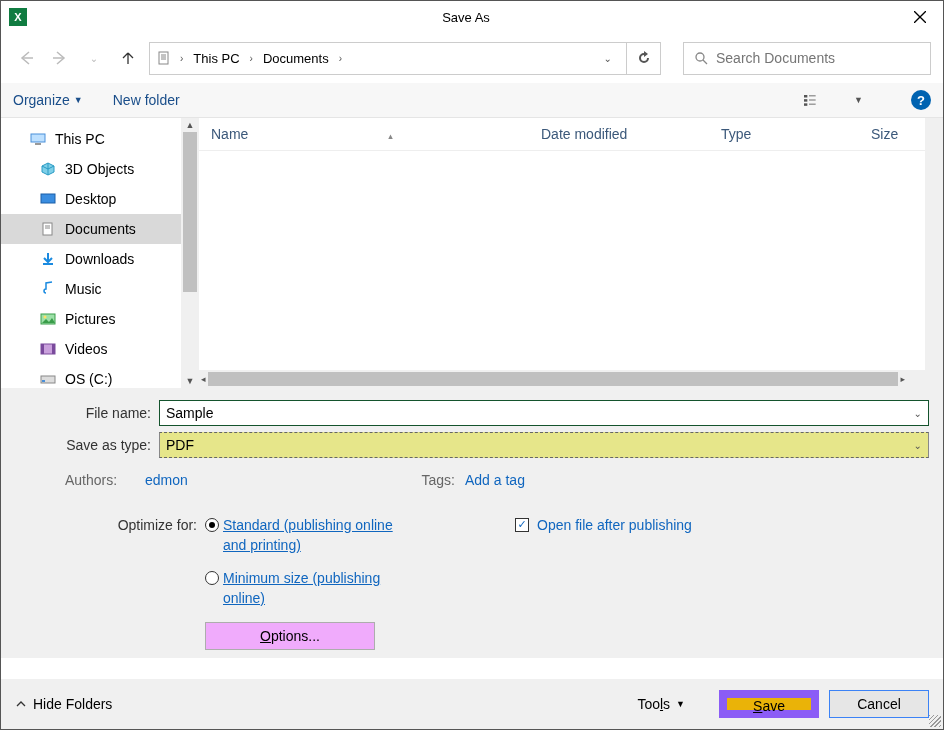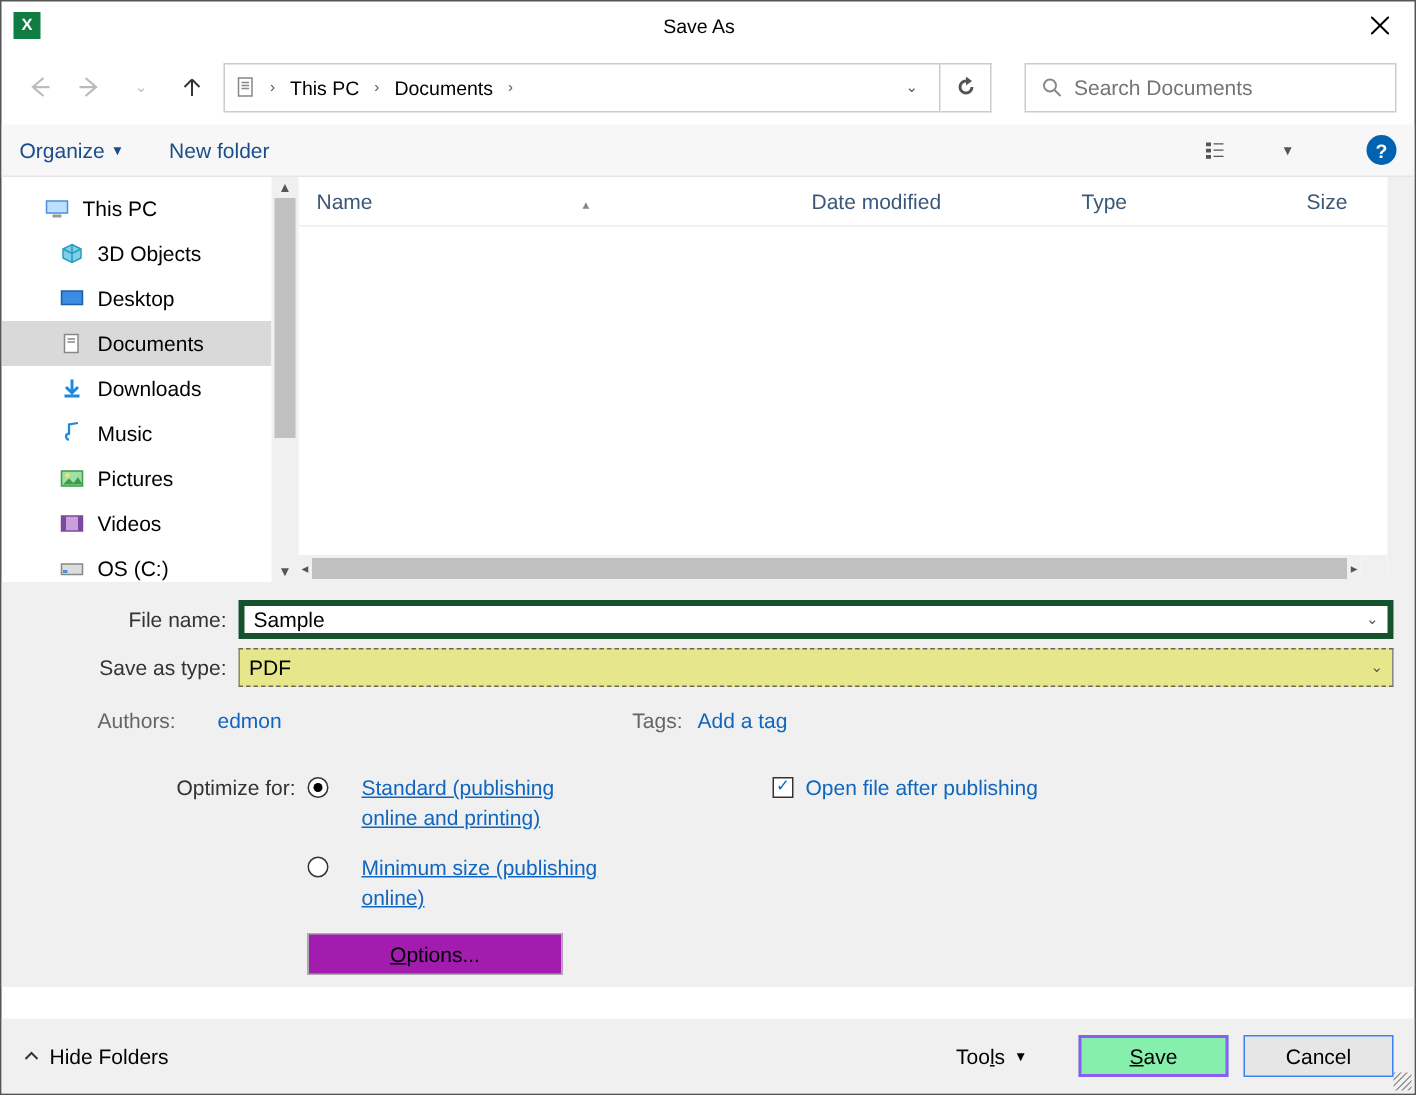--- a/index.html
+++ b/index.html
@@ -51,54 +51,54 @@
 .filelist-body { flex: 1; position: relative; }
 .filelist-hscroll { height: 18px; background: #f0f0f0; display: flex; align-items: center; justify-content: space-between; padding: 0 2px; }
 .filelist-hscroll .hthumb { height: 14px; background: #c0c0c0; }
 .list-vscroll { width: 18px; background: #f0f0f0; }
 .list-corner { width: 18px; height: 18px; background: #f0f0f0; }
 
 
 .bottom { background: #f0f0f0; padding: 12px 14px 8px 14px; }
 .row { display: flex; align-items: center; margin-bottom: 6px; }
 .row label { width: 144px; text-align: right; padding-right: 8px; font-size: 14px; color: #333; }
-.row .input-combo { flex: 1; height: 26px; border: 4px solid #14532d; background: #fff; display: flex; align-items: center; padding: 0 6px; font-size: 14px; }
+.row .input-combo { flex: 1; height: 26px; border: 1px solid #14532d; background: #fff; display: flex; align-items: center; padding: 0 6px; font-size: 14px; }
 .row .input-combo input { border: none; outline: none; flex: 1; font-size: 14px; background: transparent; }
 .row .input-combo .drop { font-size: 10px; color: #555; cursor: pointer; }
 .row .type-combo { flex: 1; height: 26px; border: 1px solid #888; background: #e6e68a; display: flex; align-items: center; padding: 0 6px; font-size: 14px; border-top: 1px dashed #666; border-bottom: 1px dashed #666; }
 .row .type-combo .drop { margin-left: auto; font-size: 10px; color: #555; cursor: pointer; }
 
 .meta-row { display: flex; align-items: center; margin-top: 14px; padding-left: 50px; gap: 10px; }
 .meta-row .lbl { color: #666; font-size: 14px; width: 70px; }
 .meta-row .val { color: #1066bf; font-size: 14px; cursor: pointer; width: 230px; }
 .meta-row .lbl2 { color: #666; font-size: 14px; width: 70px; text-align: right; }
 
 .optimize-block { display: flex; margin-top: 28px; padding-left: 50px; }
 .optimize-block .olabel { width: 140px; text-align: right; padding-right: 8px; font-size: 14px; color: #333; padding-top: 1px; }
 .radios { display: flex; flex-direction: column; gap: 14px; width: 200px; }
-.radio-opt { display: flex; gap: 22px; align-items: flex-start; cursor: pointer; }
+.radio-opt { display: flex; gap: 4px; align-items: flex-start; cursor: pointer; }
 .radio { width: 14px; height: 14px; border: 1px solid #333; border-radius: 50%; display: inline-flex; align-items: center; justify-content: center; flex-shrink: 0; margin-top: 2px; background: #fff; }
 .radio.checked::after { content: ""; width: 6px; height: 6px; background: #000; border-radius: 50%; }
 .radio-opt span { color: #1066bf; text-decoration: underline; font-size: 14px; line-height: 1.4; }
 
 .open-after { display: flex; align-items: flex-start; gap: 8px; cursor: pointer; margin-left: 110px; }
 .chk { width: 14px; height: 14px; border: 1px solid #333; display: inline-flex; align-items: center; justify-content: center; background: #fff; flex-shrink: 0; margin-top: 2px; }
 .chk.checked::after { content: "✓"; font-size: 11px; }
 .open-after span { color: #1066bf; font-size: 14px; line-height: 1.4; }
 
-.options-btn { margin-top: 14px; margin-left: 190px; width: 170px; height: 28px; border: 1px solid #adadad; background: #a21caf; cursor: pointer; font-size: 14px; }
+.options-btn { margin-top: 14px; margin-left: 190px; width: 170px; height: 28px; border: 1px solid #adadad; background: #f0abfc; cursor: pointer; font-size: 14px; }
 .options-btn u { text-decoration: underline; }
 
 
 .footer { position: absolute; bottom: 0; left: 0; right: 0; height: 50px; background: #f0f0f0; display: flex; align-items: center; padding: 0 14px; }
 .hide-folders { display: flex; align-items: center; gap: 6px; cursor: pointer; font-size: 14px; }
 .footer .spacer { flex: 1; }
 .tools { display: flex; align-items: center; gap: 6px; cursor: pointer; font-size: 14px; margin-right: 24px; }
 .btn { width: 100px; height: 28px; border: 1px solid #3b82f6; background: #e6e6e6; cursor: pointer; font-size: 14px; margin-left: 10px; }
-.btn.primary { border: 2px solid #8b5cf6; background: #86efac; }
+.btn.primary { border: 8px solid #8b5cf6; background: #eab308; }
 
 .grip { position: absolute; bottom: 2px; right: 2px; width: 12px; height: 12px; background: repeating-linear-gradient(135deg, #999 0 1px, transparent 1px 3px); }
 
 svg { display: block; }
 </style>
 </head>
 <body>
 
 <div class="titlebar">
   <span class="app-icon">X</span>

